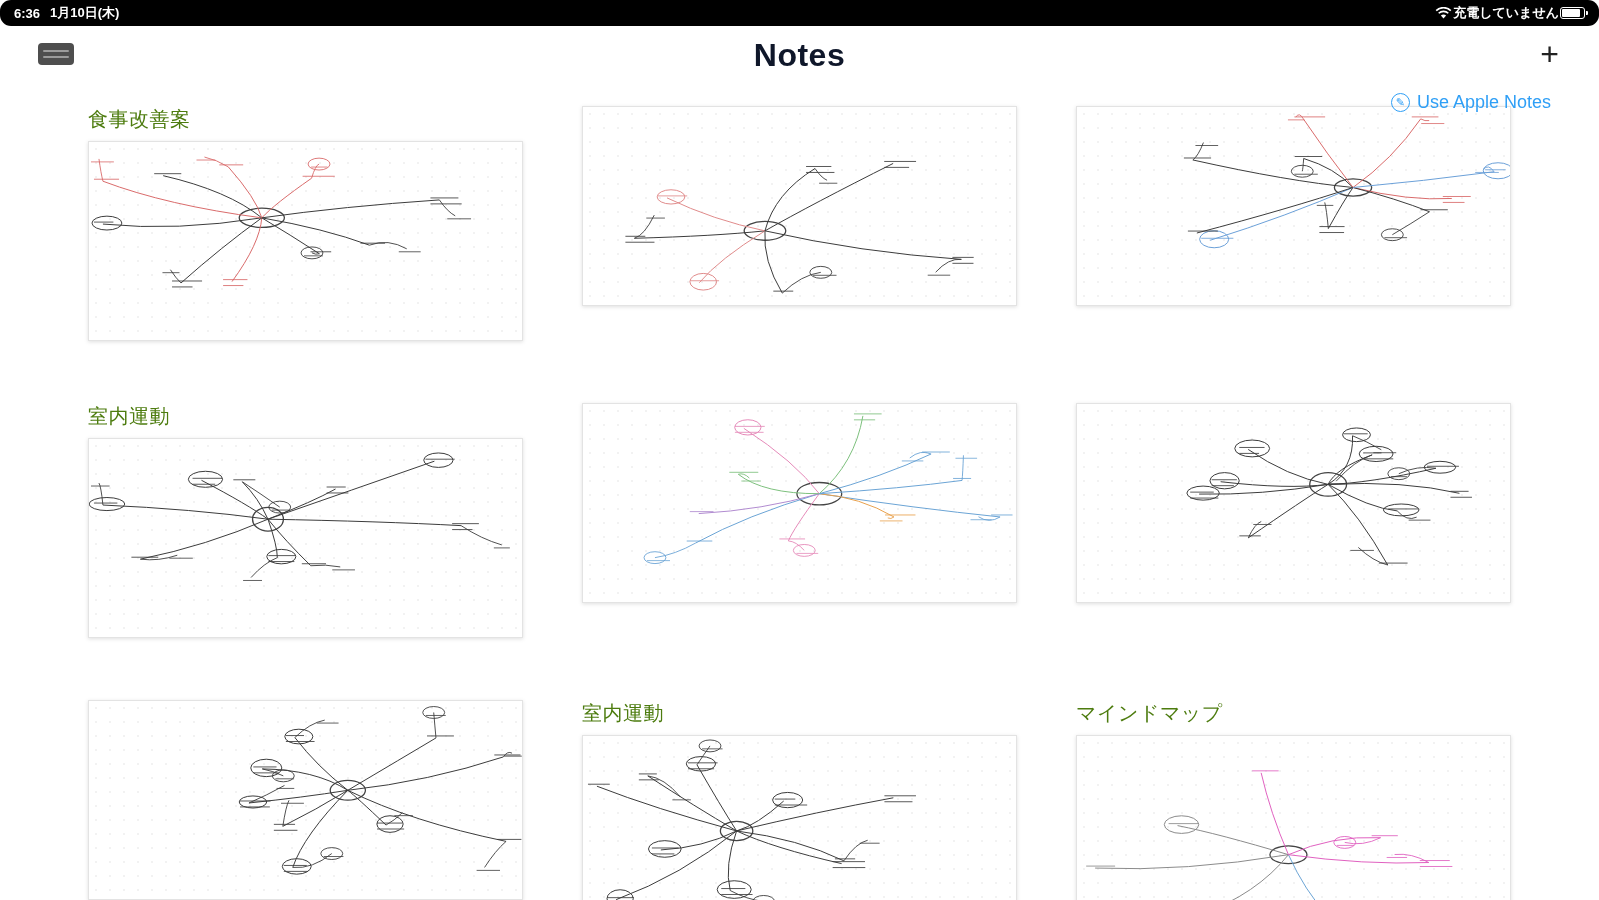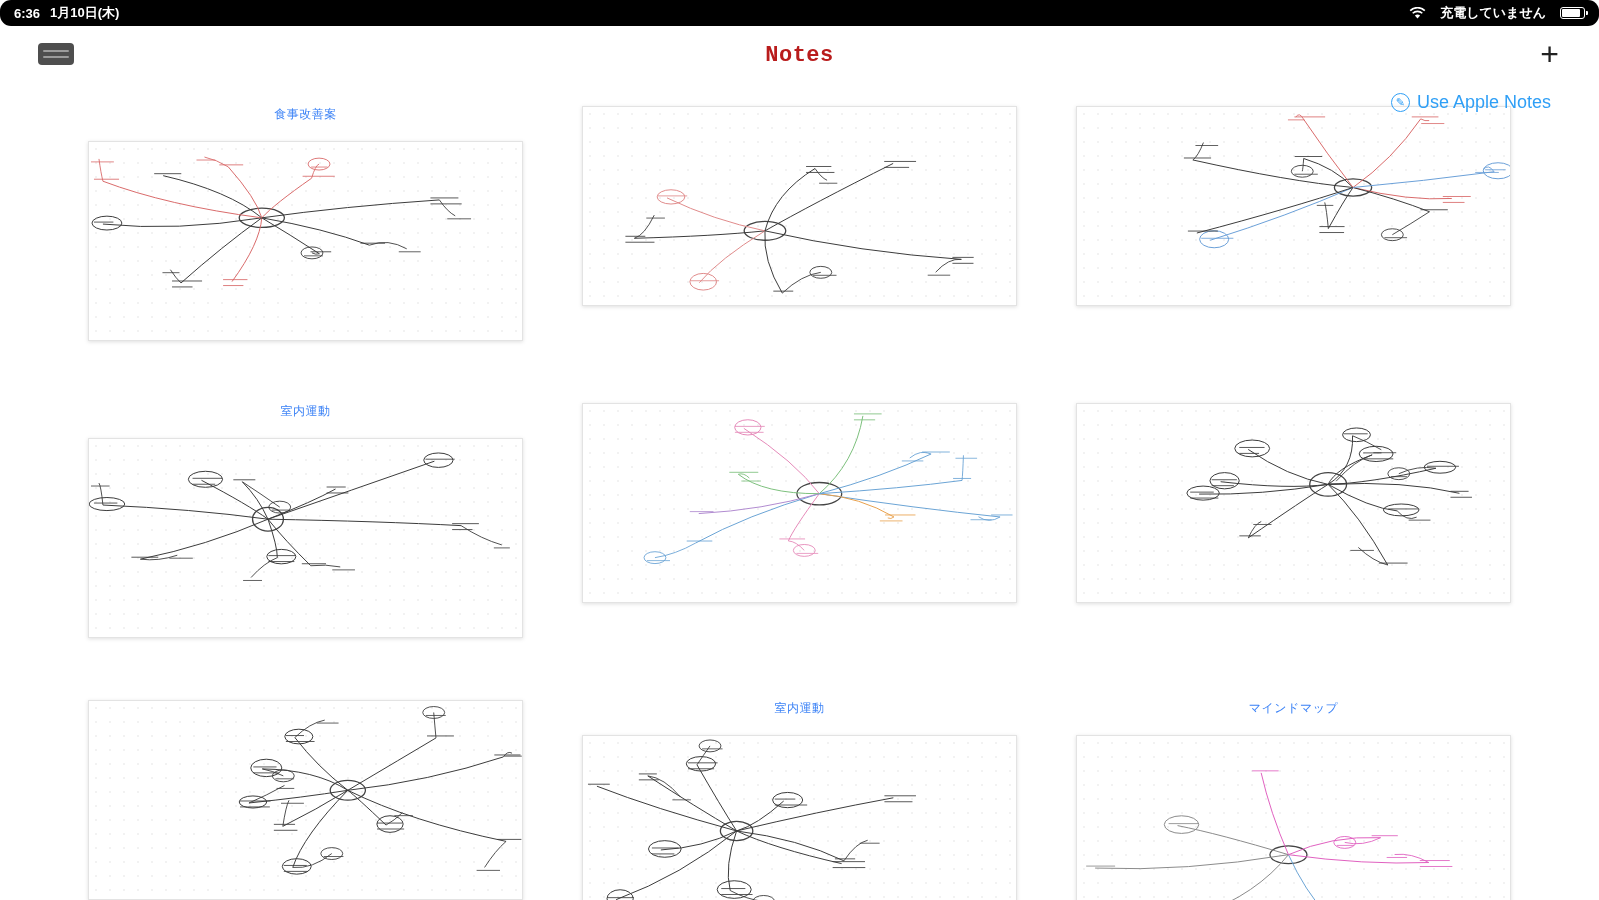--- a/index.html
+++ b/index.html
@@ -4,53 +4,53 @@
 <style>
   * { margin:0; padding:0; box-sizing:border-box; }
   html,body { width:1599px; height:900px; overflow:hidden; background:#fff;
     font-family:"Liberation Sans","DejaVu Sans",sans-serif; }
 
   
   .status-bar { height:26px; background:#000; color:#fff; display:flex;
     align-items:center; justify-content:space-between; padding:0 14px;
     font-size:13px; font-weight:600;border-radius:11px; }
   .status-left, .status-right { display:flex; align-items:center; gap:10px; }
-  .status-right { gap:14px; }
+  .status-right { gap:1px; }
   .batt { width:25px; height:12px; border:1px solid #fff; border-radius:3px;
     position:relative; }
   .batt .fill { position:absolute; left:1px; top:1px; bottom:1px; width:78%;
     background:#fff; border-radius:1px; }
   .batt .tip { position:absolute; right:-4px; top:3px; width:2px; height:4px;
     background:#fff; border-radius:0 1px 1px 0; }
 
   
   .header { height:58px; background:#fff; position:relative; display:flex;
     align-items:center; justify-content:center; }
-  .app-title { font-family:Liberation Mono, monospace;
-    font-weight:700; font-size:22px; color:#b91c1c; letter-spacing:.5px; }
+  .app-title { font-family:Liberation Sans, sans-serif;
+    font-weight:700; font-size:32px; color:#0f172a; letter-spacing:.5px; }
   .menu-btn { position:absolute; left:38px; top:17px; width:36px; height:22px;
     background:#4e4e4e; border-radius:4px; display:flex; flex-direction:column;
     justify-content:center; gap:4px; padding:0 5px; cursor:pointer; }
   .menu-btn span { display:block; height:2px; background:#9b9b9b; border-radius:1px; }
   .add-btn { position:absolute; right:40px; top:12px; font-size:32px;
     font-weight:300; color:#222; line-height:32px; cursor:pointer; }
 
   
   .pencil-link { position:absolute; right:48px; top:92px; display:flex;
     align-items:center; gap:7px; color:#2f9ff6; font-size:18px; cursor:pointer; z-index:5; }
   .pencil-icon { width:19px; height:19px; border:1.5px solid #2f9ff6;
     border-radius:50%; display:inline-flex; align-items:center;
     justify-content:center; font-size:11px; line-height:1; }
 
   
   .main { padding-top:22px; }
   .grid { display:grid; grid-template-columns:repeat(3,435px); column-gap:59px;
     row-gap:62px; justify-content:center; }
   .cell { display:flex; flex-direction:column; }
-  .note-title { text-align:center; font-size:12px; color:#3b82f6;
+  .note-title { font-size:20px; color:#4d7c0f;
     height:22px; margin-bottom:13px; letter-spacing:.5px; }
   .note-card { width:435px; height:200px; background:#fff;
     border:1px solid #e3e3e3; box-shadow:0 1px 4px rgba(0,0,0,.13);
     cursor:pointer; overflow:hidden;
     background-image:radial-gradient(#f2f2f2 1px, transparent 1px);
     background-size:14px 14px; }
   .note-card svg { display:block; width:100%; height:100%; }
 </style>
 </head>
 <body>

